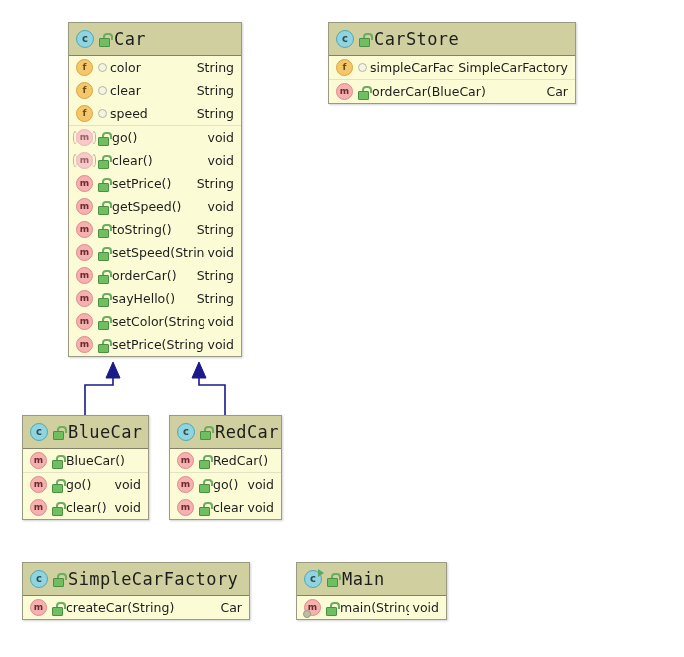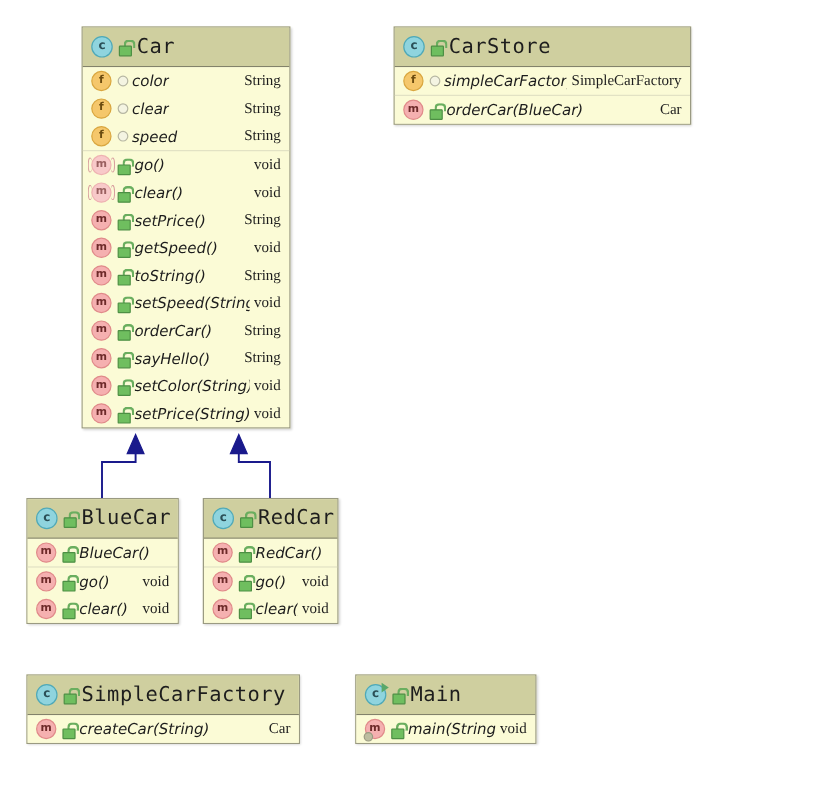--- a/index.html
+++ b/index.html
@@ -65,30 +65,28 @@
     padding: 0 7px 0 7px;
     box-sizing: border-box;
     font-size: 12.5px;
     color: #1d1d1d;
     white-space: nowrap;
   }
   .row-name {
     margin-left: 3px;
     flex: 0 1 auto;
     overflow: hidden;
-    font-style: italic;
   }
   .row-spacer {
     flex: 1 1 auto;
     min-width: 6px;
   }
   .row-type {
     flex: 0 0 auto;
     text-align: right;
-    font-family: Liberation Serif, serif;
   }
   .row-tight .row-spacer { min-width: 4px; }
 
   
   .ico {
     flex: 0 0 auto;
     display: inline-block;
     position: relative;
   }
 

